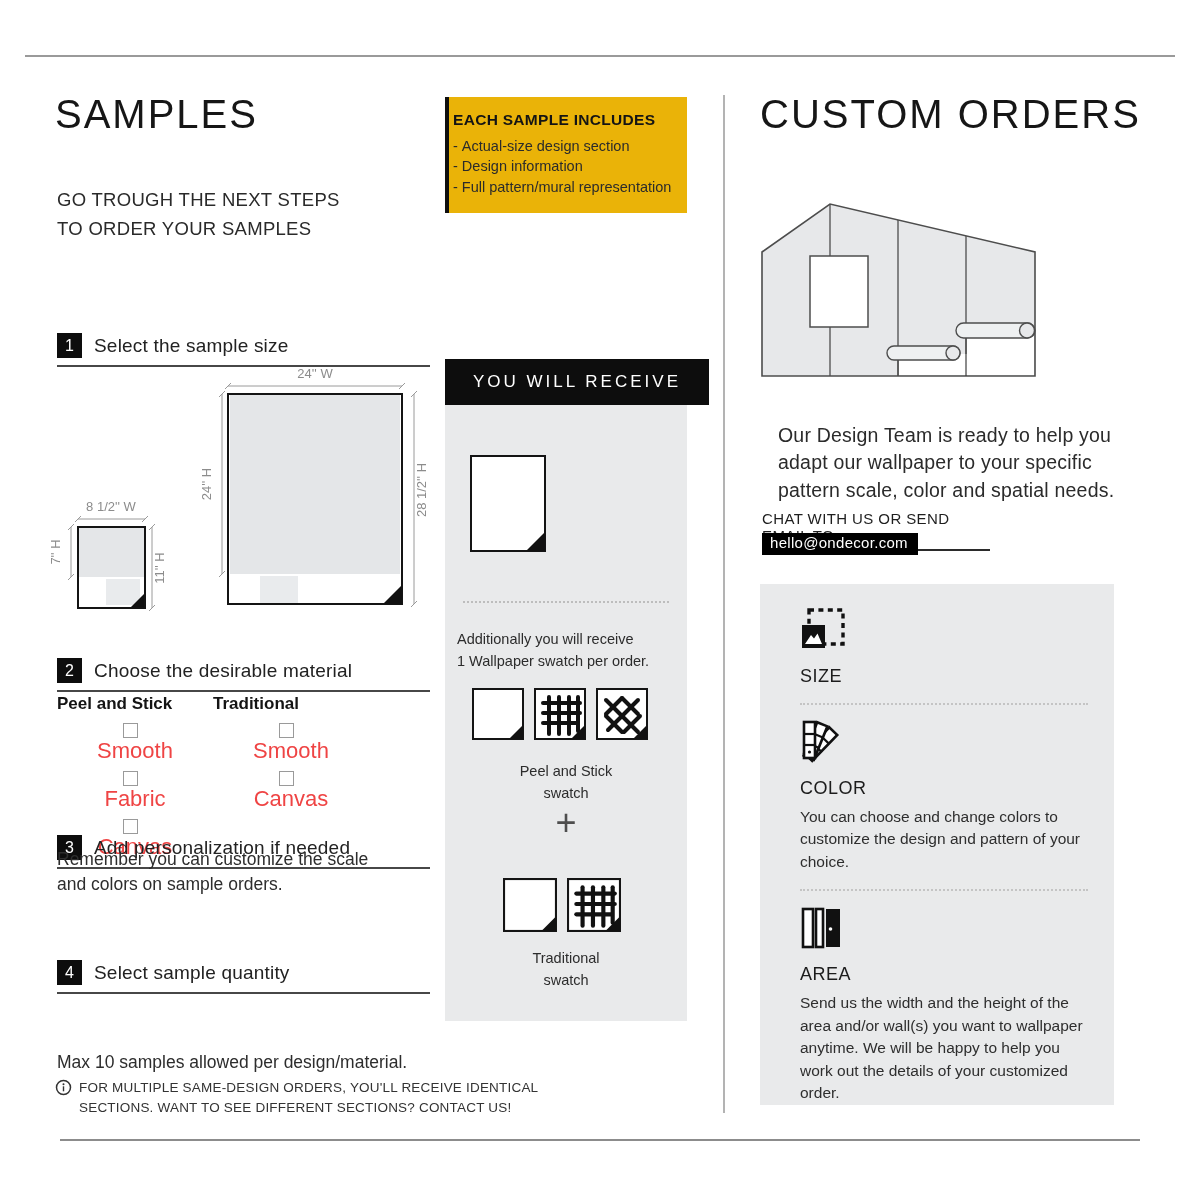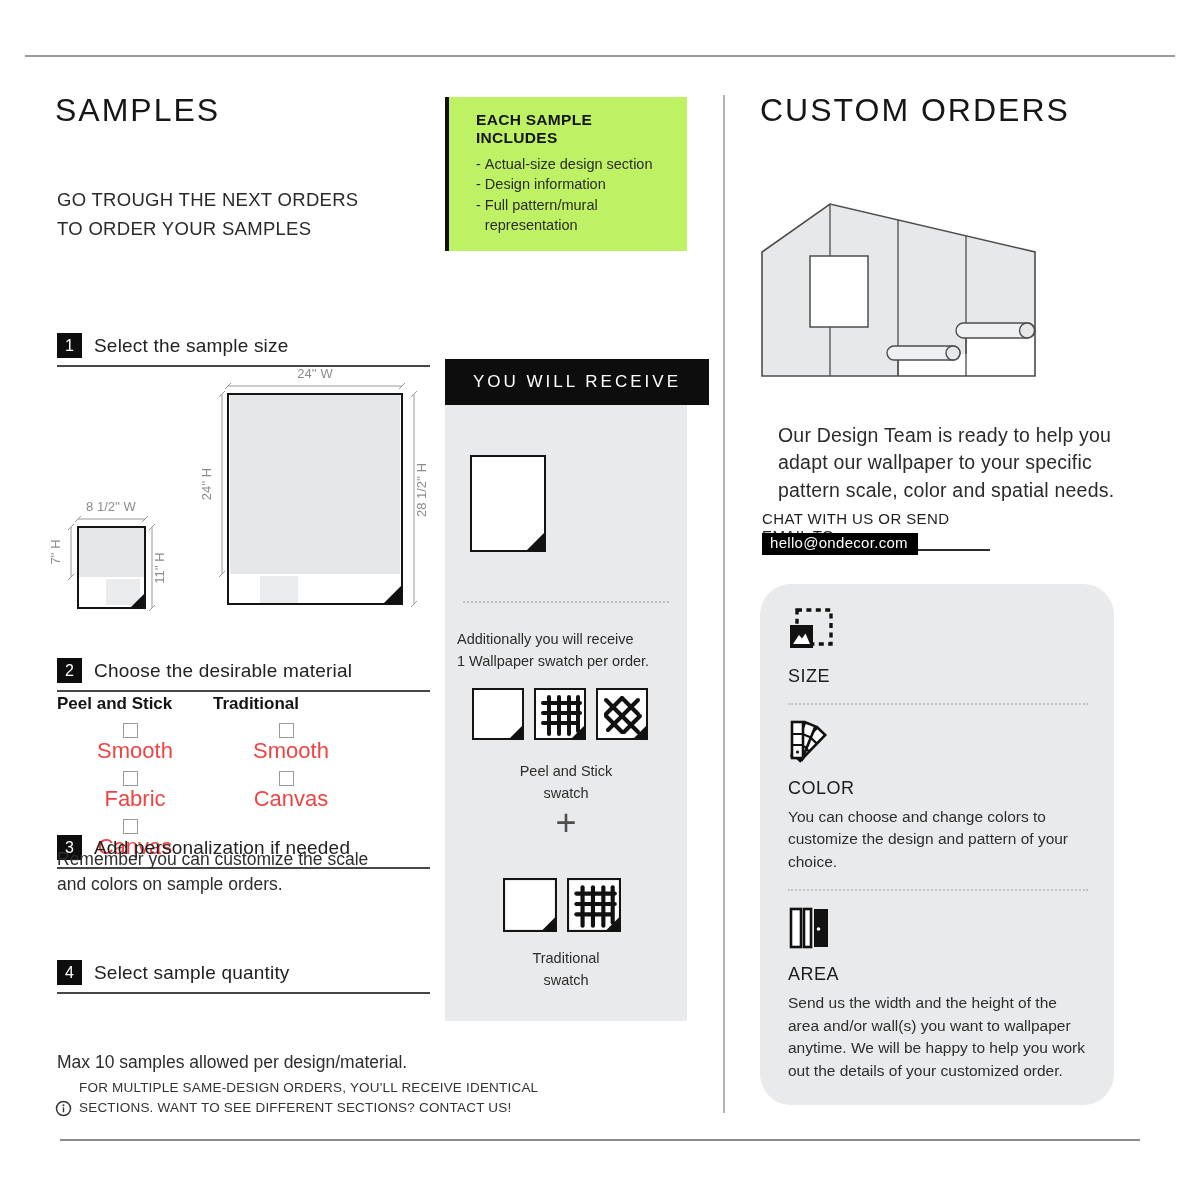--- a/index.html
+++ b/index.html
@@ -4,21 +4,21 @@
 <style>
   html,body{margin:0;padding:0;background:#ffffff;}
   .canvas{position:relative;width:1200px;height:1200px;background:#fff;overflow:hidden;
           font-family:"Liberation Sans","DejaVu Sans",sans-serif;color:#1c1c1c;}
   .rule{position:absolute;background:#9a9a9a;height:2px;}
   .rule.top{left:25px;top:55px;width:1150px;}
   .rule.bottom{left:60px;top:1139px;width:1080px;background:#8c8c8c;}
   .vdivider{position:absolute;left:723px;top:95px;width:2px;height:1018px;background:#b3b3b3;}
 
   
-  .big-title{position:absolute;margin:0;font-size:32px;font-weight:500;letter-spacing:2px;color:#161616;}
+  .big-title{position:absolute;margin:0;font-size:40px;font-weight:500;letter-spacing:2px;color:#161616;}
   #samples-title{left:55px;top:92px;}
   #custom-title{left:760px;top:92px;}
 
   .intro{position:absolute;left:57px;top:186px;width:360px;margin:0;font-size:18.5px;
          line-height:1.55;color:#2a2a2a;white-space:pre-line;letter-spacing:0.3px;}
 
   
   .step{position:absolute;left:57px;width:373px;border-bottom:2px solid #474747;padding-bottom:7px;
         display:flex;align-items:center;}
   .step .badge{width:25px;height:25px;background:#0d0d0d;color:#fff;font-size:16px;font-weight:500;
@@ -31,27 +31,27 @@
   #step4-note{top:1050px;}
 
   
   .materials{position:absolute;left:57px;top:694px;display:flex;}
   .mat-col{width:156px;}
   .mat-title{font-size:17px;font-weight:700;color:#141414;margin:0 0 9px 0;}
   .mat-opt{display:flex;align-items:center;margin-bottom:7px;font-size:22px;color:#ef4444;flex-direction:column;}
   .cb{width:13px;height:13px;border:1.5px solid #9a9a9a;margin-right:9px;flex:0 0 auto;background:#fff;}
 
   
-  .footnote{position:absolute;left:55px;top:1078px;width:495px;display:flex;color:#333;align-items:flex-end;}
+  .footnote{position:absolute;left:55px;top:1078px;width:495px;display:flex;color:#333;}
   .footnote .txt{font-size:13.5px;line-height:1.45;letter-spacing:0.2px;margin-left:7px;}
   .footnote svg{margin-top:1px;flex:0 0 auto;}
 
   
   .includes-box{position:absolute;left:445px;top:97px;width:242px;box-sizing:border-box;
-                background:#bef264;border-left:4px solid #0f0f0f;padding:14px 14px 16px 27px;}
+                background:#eab308;border-left:4px solid #0f0f0f;padding:14px 14px 16px 4px;}
   .includes-title{font-size:15.5px;font-weight:700;letter-spacing:0.3px;color:#141414;margin:0 0 7px 0;}
   .inc-item{display:flex;font-size:14.5px;line-height:1.4;color:#2b2b2b;}
   .inc-item .dash{margin-right:4px;}
 
   .receive-header{position:absolute;left:445px;top:359px;width:264px;height:46px;background:#0d0d0d;
                   color:#fff;display:flex;align-items:center;justify-content:center;
                   font-size:17px;letter-spacing:3px;}
   .receive-panel{position:absolute;left:445px;top:405px;width:242px;height:616px;background:#e9eaeb;}
   .rp-sample-row{position:absolute;left:25px;top:50px;display:flex;}
   .rp-sample-text{margin-left:14px;width:122px;font-size:14.5px;line-height:1.5;color:#2c2c2c;padding-top:17px;}
@@ -69,40 +69,40 @@
         font-weight:300;color:#4e4e4e;line-height:1;}
 
   
   #custom-intro{position:absolute;left:762px;top:406px;width:364px;margin:16px;font-size:19.5px;
                 line-height:1.4;color:#2b2b2b;letter-spacing:0.2px;}
   .chat-label{position:absolute;left:762px;top:510px;width:228px;font-size:15px;color:#1e1e1e;
               letter-spacing:0.4px;border-bottom:2px solid #2b2b2b;padding-bottom:5px;}
   .email-chip{position:absolute;left:762px;top:533px;background:#000;color:#fff;font-size:15px;
               padding:1px 10px 4px 8px;letter-spacing:0.3px;}
   .feature-box{position:absolute;left:760px;top:584px;width:354px;height:521px;box-sizing:border-box;
-               background:#e9eaeb;padding:24px 26px 0 28px;overflow:hidden;border-radius:31px;}
+               background:#e9eaeb;padding:24px 26px 0 40px;overflow:hidden;}
   .feat-name{font-size:18px;letter-spacing:0.5px;color:#1c1c1c;margin:10px 0 7px 0;}
   .feat-text{font-size:15.5px;line-height:1.45;color:#2e2e2e;margin:0;}
   .feat-divider{border-top:2px dotted #c4c4c4;margin:16px 0 15px 0;}
 
   .house{position:absolute;left:758px;top:196px;}
   .diagram{position:absolute;left:45px;top:366px;}
   .dim-label{font-size:13px;fill:#8c8c8c;}
 </style>
 </head>
 <body>
 
 <div class="canvas">
 
   <div class="rule top"></div>
   <div class="rule bottom"></div>
   <div class="vdivider"></div>
 
   <h1 class="big-title" id="samples-title">SAMPLES</h1>
-  <p class="intro">GO TROUGH THE NEXT ORDERS
+  <p class="intro">GO TROUGH THE NEXT STEPS
 TO ORDER YOUR SAMPLES</p>
 
   <div class="step" id="step1">
     <span class="badge">1</span>
     <span class="step-label">Select the sample size</span>
   </div>
 
   <svg class="diagram" width="390" height="250" viewBox="0 0 390 250">
 
     <g>

